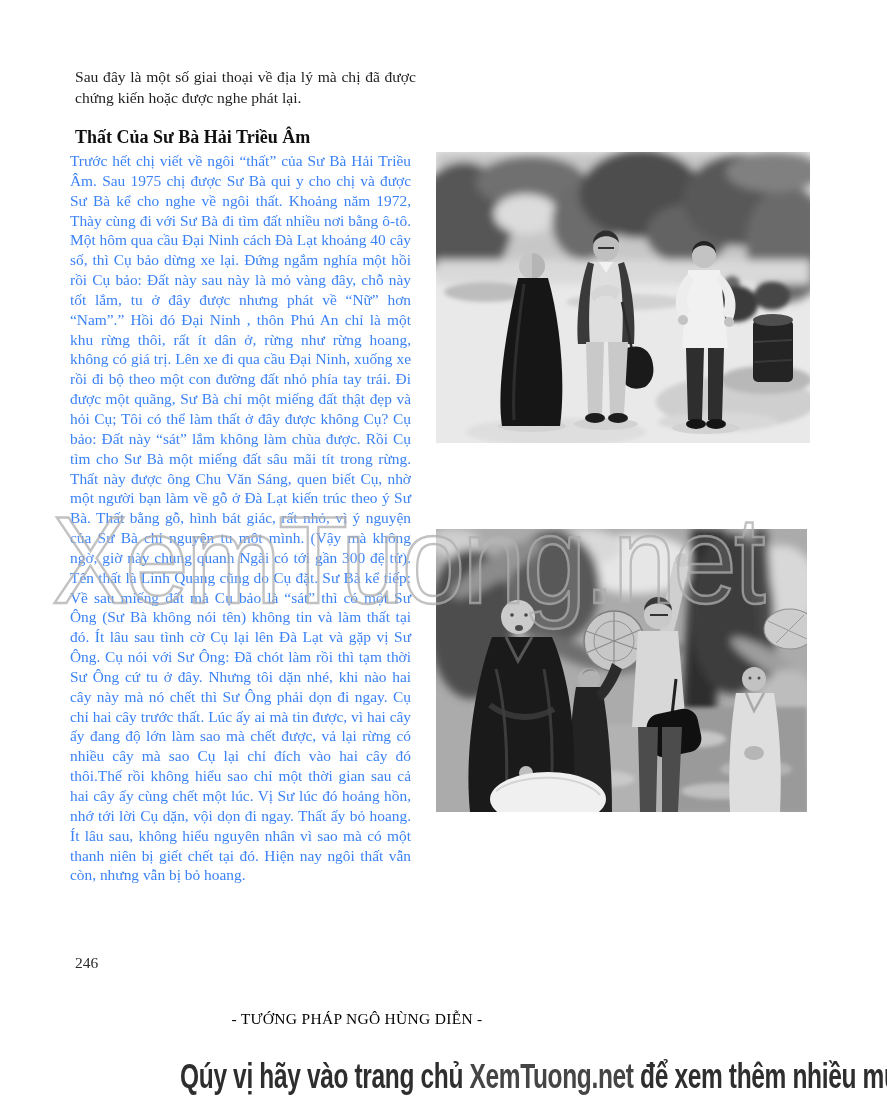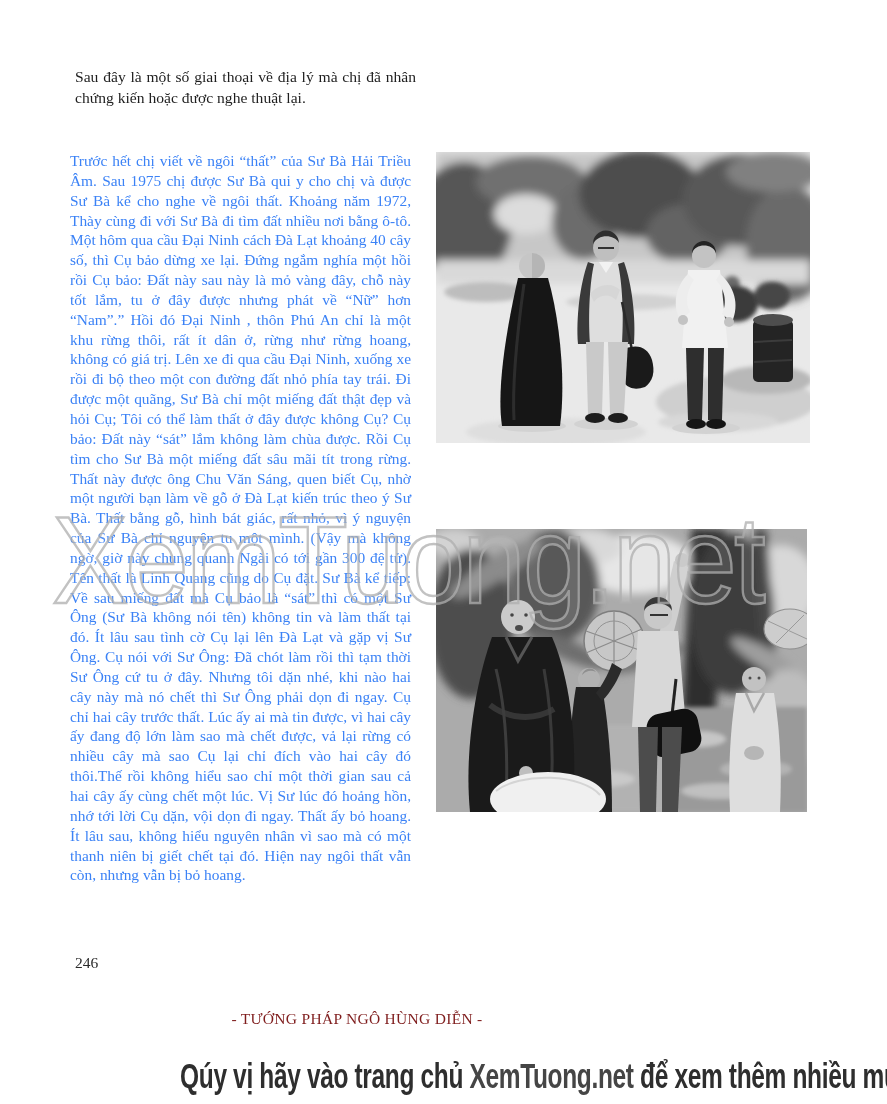--- a/index.html
+++ b/index.html
@@ -23,35 +23,36 @@
   .watermark{position:absolute;left:52px;top:492px;margin:0;z-index:5;
              font-family:"Liberation Sans", sans-serif;font-size:124px;line-height:1.1;
              letter-spacing:-3px;white-space:nowrap;pointer-events:none;
              color:rgba(255,255,255,0.10);
              -webkit-text-stroke:2.5px rgba(173,173,173,0.75);
              transform:scaleX(0.92);transform-origin:left center;}
 
   .footer-pagenum{position:absolute;left:75px;top:954px;
                   font-size:15.5px;color:#2a2a2a;z-index:2;}
   .footer-title{position:absolute;left:0;top:1010px;width:714px;text-align:center;
-                font-size:15.5px;letter-spacing:0.3px;color:#7f1d1d;z-index:2;}
+                font-size:15.5px;letter-spacing:0.3px;color:#000000;z-index:2;}
 
   .banner{position:absolute;left:0;top:1056px;width:887px;text-align:center;z-index:2;}
   .banner-inner{display:inline-block;font-family:"Liberation Sans", sans-serif;
                 font-size:35px;font-weight:700;letter-spacing:-0.5px;color:#2e2e2e;
                 white-space:nowrap;transform:scaleX(0.70);transform-origin:center;}
   .banner-site{color:#454545;}
 </style>
 </head>
 <body>
 
 <div class="page">
 
-  <p class="intro">Sau đây là một số giai thoại về địa lý mà chị đã nhân chứng kiến hoặc được nghe thuật lại.</p>
-
+  <p class="intro">Sau đây là một số giai thoại về địa lý mà chị đã được chứng kiến hoặc được nghe phát lại.</p>
+
+  <h2 class="heading">Thất Của Sư Bà Hải Triều Âm</h2>
 
   <p class="bodytext">Trước hết chị viết về ngôi “thất” của Sư Bà Hải Triều Âm. Sau 1975 chị được Sư Bà qui y cho chị và được Sư Bà kể cho nghe về ngôi thất. Khoảng năm 1972, Thày cùng đi với Sư Bà đi tìm đất nhiều nơi bằng ô-tô. Một hôm qua cầu Đại Ninh cách Đà Lạt khoảng 40 cây số, thì Cụ bảo dừng xe lại. Đứng ngắm nghía một hồi rồi Cụ bảo: Đất này sau này là mỏ vàng đây, chỗ này tốt lắm, tu ở đây được nhưng phát về “Nữ” hơn “Nam”.” Hồi đó Đại Ninh , thôn Phú An chỉ là một khu rừng thôi, rất ít dân ở, rừng như rừng hoang, không có giá trị. Lên xe đi qua cầu Đại Ninh, xuống xe rồi đi bộ theo một con đường đất nhỏ phía tay trái. Đi được một quãng, Sư Bà chỉ một miếng đất thật đẹp và hỏi Cụ; Tôi có thể làm thất ở đây được không Cụ? Cụ bảo: Đất này “sát” lắm không làm chùa được. Rồi Cụ tìm cho Sư Bà một miếng đất sâu mãi tít trong rừng. Thất này được ông Chu Văn Sáng, quen biết Cụ, nhờ một người bạn làm về gỗ ở Đà Lạt kiến trúc theo ý Sư Bà. Thất bằng gỗ, hình bát giác, rất nhỏ, vì ý nguyện của Sư Bà chỉ nguyện tu một mình. (Vậy mà không ngờ, giờ này chung quanh Ngài có tới gần 300 đệ tử). Tên thất là Linh Quang cũng do Cụ đặt. Sư Bà kể tiếp: Về sau miếng đất mà Cụ bảo là “sát” thì có một Sư Ông (Sư Bà không nói tên) không tin và làm thất tại đó. Ít lâu sau tình cờ Cụ lại lên Đà Lạt và gặp vị Sư Ông. Cụ nói với Sư Ông: Đã chót làm rồi thì tạm thời Sư Ông cứ tu ở đây. Nhưng tôi dặn nhé, khi nào hai cây này mà nó chết thì Sư Ông phải dọn đi ngay. Cụ chỉ hai cây trước thất. Lúc ấy ai mà tin được, vì hai cây ấy đang độ lớn làm sao mà chết được, vả lại rừng có nhiều cây mà sao Cụ lại chỉ đích vào hai cây đó thôi.Thế rồi không hiểu sao chỉ một thời gian sau cả hai cây ấy cùng chết một lúc. Vị Sư lúc đó hoảng hồn, nhớ tới lời Cụ dặn, vội dọn đi ngay. Thất ấy bỏ hoang. Ít lâu sau, không hiểu nguyên nhân vì sao mà có một thanh niên bị giết chết tại đó. Hiện nay ngôi thất vẫn còn, nhưng vẫn bị bỏ hoang.</p>
 
   <figure class="photo photo-1" role="img" aria-label="Ảnh đen trắng: ba người đứng nói chuyện trên khu đất trống gần rừng, một vị sư áo sẫm, hai người đàn ông áo trắng, phía sau có thùng phuy">
     <svg viewBox="0 0 374 291" preserveAspectRatio="none">
       <defs>
         <filter id="soft1" x="-20%" y="-20%" width="140%" height="140%">
             <feGaussianBlur stdDeviation="4"></feGaussianBlur>
           </filter>
         <filter id="soft1b" x="-20%" y="-20%" width="140%" height="140%">

